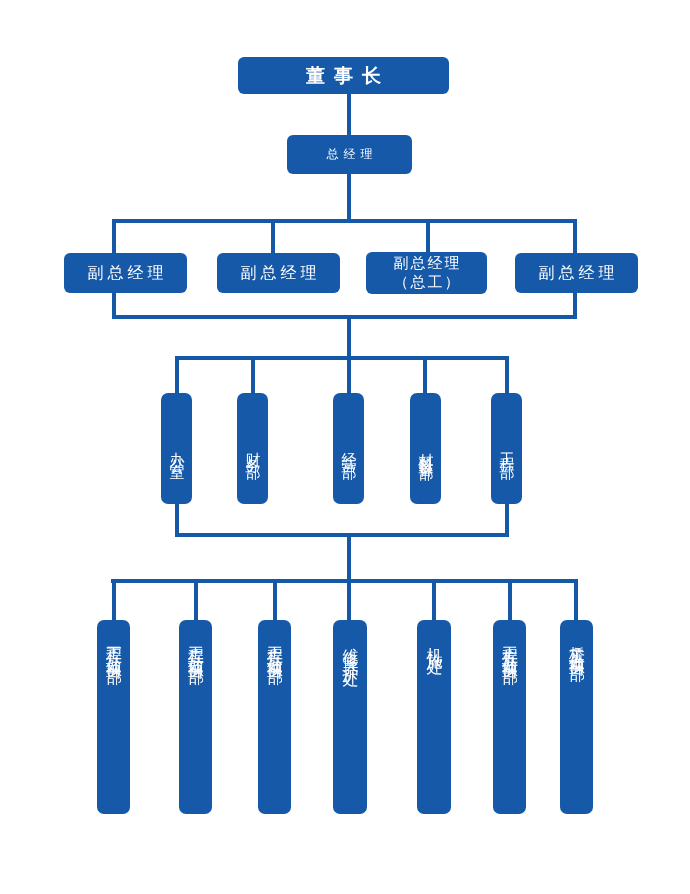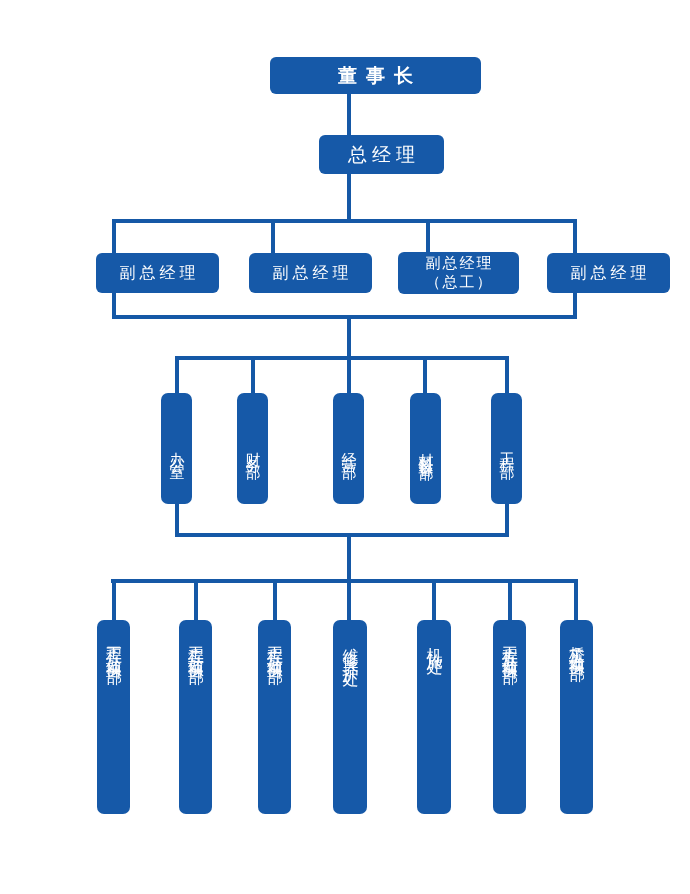--- a/index.html
+++ b/index.html
@@ -26,25 +26,25 @@
   
   .node{
     position:absolute;
     background:var(--node-fill);
     color:var(--node-text);
     display:flex;
     justify-content:center;
     align-items:center;
     z-index:2;
   }
-  .hnode{border-radius:6px;font-size:16px;margin-left:32px;}
+  .hnode{border-radius:6px;font-size:16px;}
   .hnode .lbl{letter-spacing:4px;text-indent:4px;white-space:nowrap;}
   .chairman{font-size:19px;font-weight:bold;border-radius:6px;}
   .chairman .lbl{letter-spacing:9px;text-indent:9px;}
-  .gm .lbl{letter-spacing:5px;text-indent:5px;font-size:19px;}
+  .gm .lbl{letter-spacing:5px;text-indent:5px;font-size:12px;}
   .dep3{display:flex;flex-direction:column;align-items:center;line-height:19px;font-size:15px;}
   .dep3 span{letter-spacing:2px;text-indent:2px;white-space:nowrap;}
 
   .vnode{border-radius:7px;}
   .vnode .vtext{
     writing-mode:vertical-rl;
     text-orientation:mixed;
     white-space:nowrap;
   }
   .dept{font-size:15px;}

